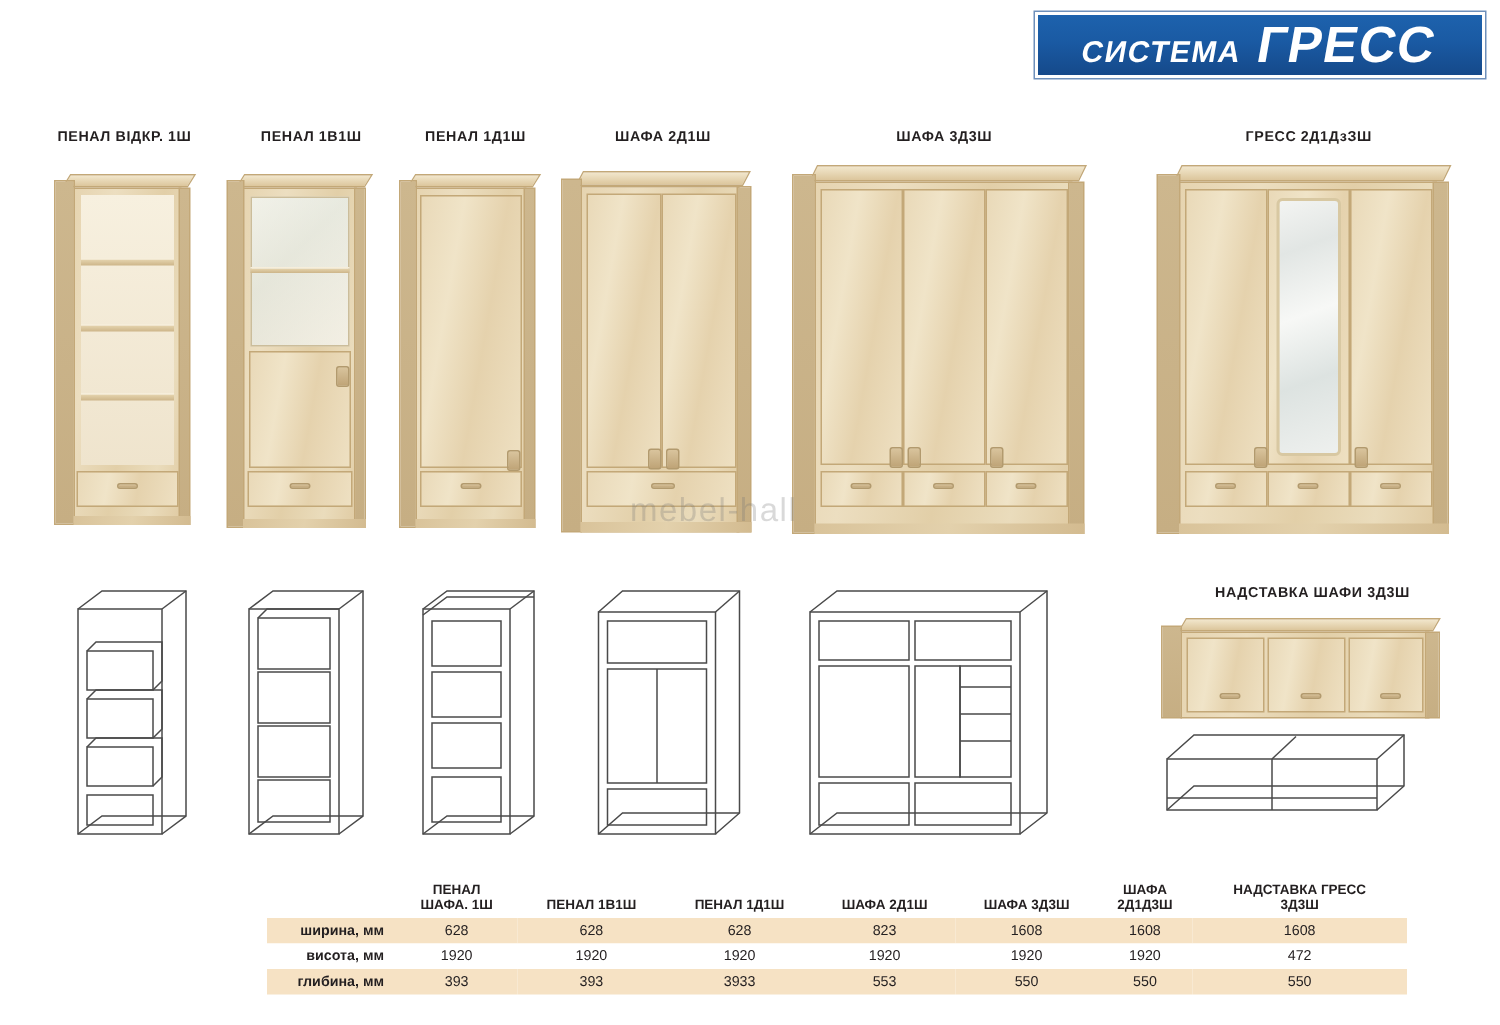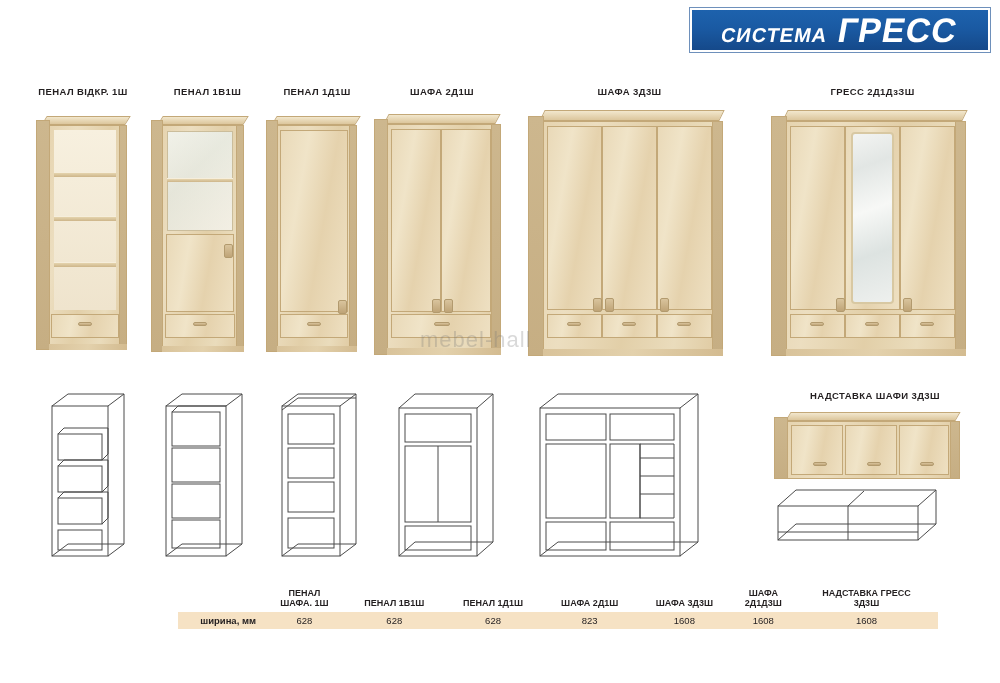--- a/index.html
+++ b/index.html
@@ -332,14 +332,34 @@
     <tr class="alt">
       <td class="rowlab">ширина, мм</td>
       <td>628</td>
       <td>628</td>
       <td>628</td>
       <td>823</td>
       <td>1608</td>
       <td>1608</td>
       <td>1608</td>
     </tr>
+    <tr class="plain">
+      <td class="rowlab">висота, мм</td>
+      <td>1920</td>
+      <td>1920</td>
+      <td>1920</td>
+      <td>1920</td>
+      <td>1920</td>
+      <td>1920</td>
+      <td>472</td>
+    </tr>
+    <tr class="alt">
+      <td class="rowlab">глибина, мм</td>
+      <td>393</td>
+      <td>393</td>
+      <td>3933</td>
+      <td>553</td>
+      <td>550</td>
+      <td>550</td>
+      <td>550</td>
+    </tr>
   </tbody>
 </table>
 
 </body></html>

